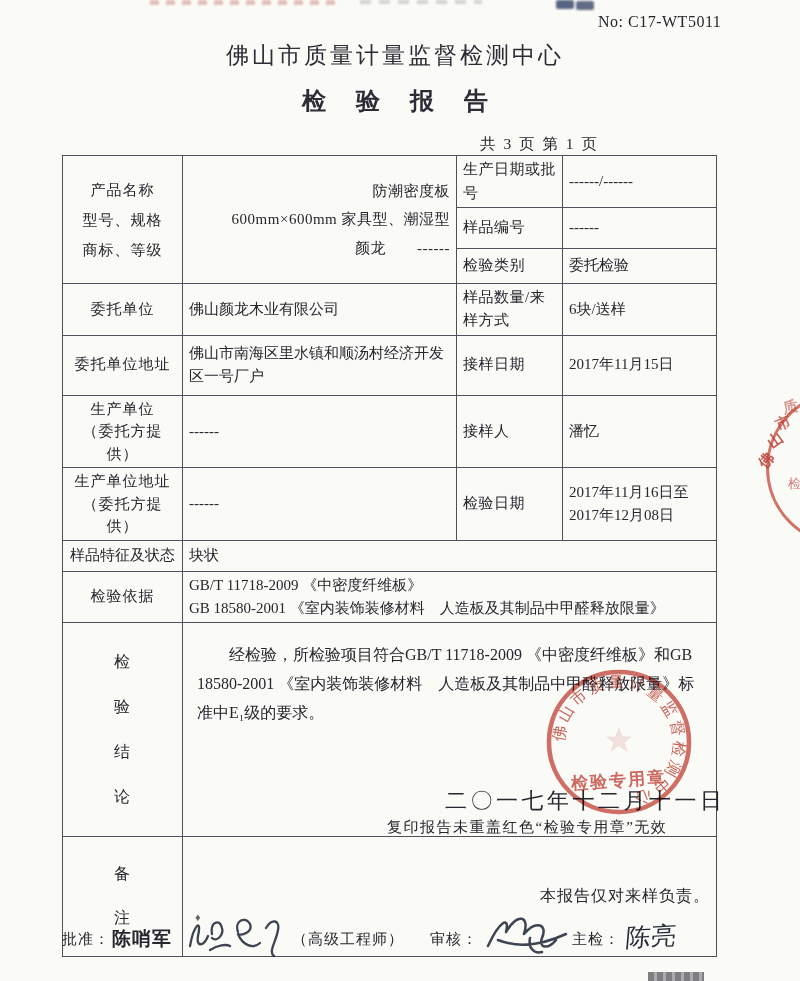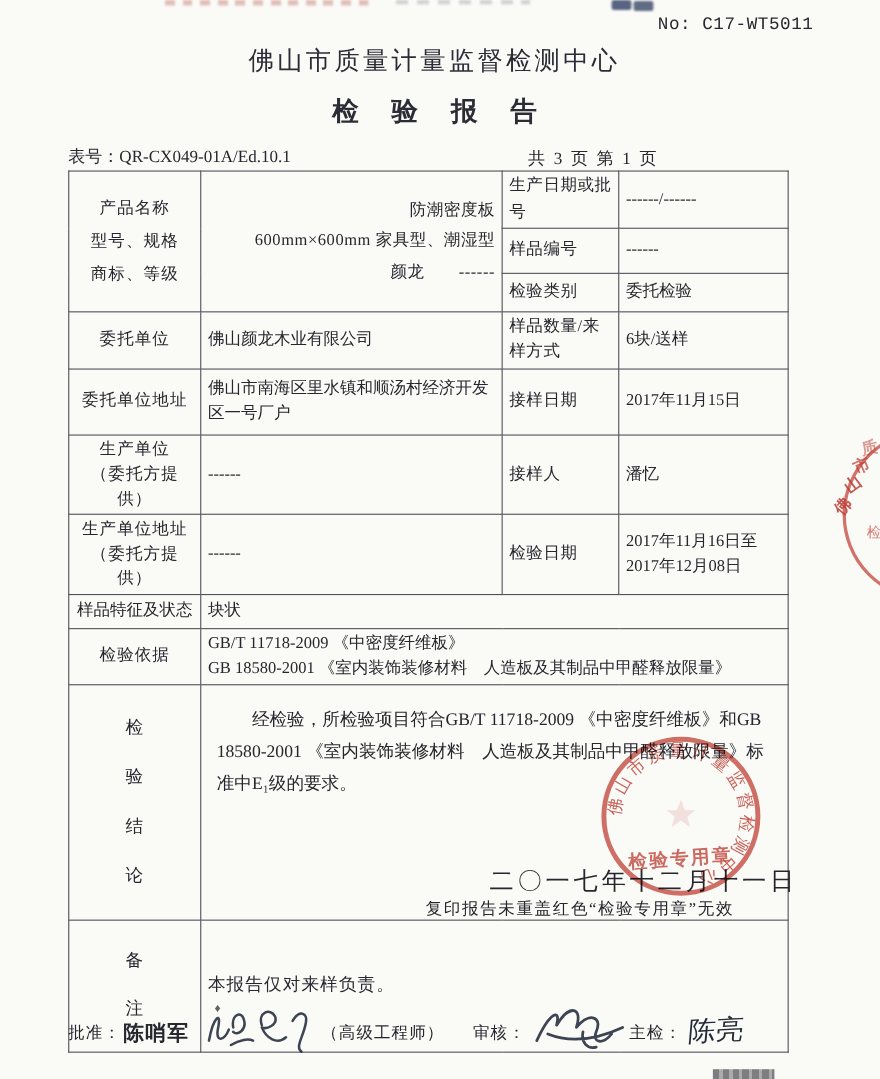--- a/index.html
+++ b/index.html
@@ -5,21 +5,21 @@
   html,body{margin:0;padding:0;background:#e8e8e6;}
   .page{
     position:relative;width:800px;height:981px;margin:0 auto;
     background:#fafaf7;
     overflow:hidden;
     font-family:"Liberation Serif","DejaVu Serif",serif;
     color:#26262e;
   }
   .abs{position:absolute;}
   
-  .report-no{left:598px;top:13px;font-size:16px;letter-spacing:.5px;font-family:Liberation Mono, monospace;}
+  .report-no{left:598px;top:13px;font-size:16px;letter-spacing:.5px;}
   .org-name{left:0;top:40px;width:790px;text-align:center;font-size:23px;letter-spacing:3px;color:#2c2c36;}
   .doc-title{left:0;top:85px;width:820px;text-align:center;font-size:24px;font-weight:bold;letter-spacing:30px;color:#2c2c36;}
   .form-no{left:62px;top:132px;font-size:15.5px;}
   .page-info{left:480px;top:134px;width:236px;font-size:15.5px;letter-spacing:2px;}
   
   .art{filter:blur(1px);}
   .art1{left:150px;top:0;width:185px;height:5px;opacity:.45;
     background:repeating-linear-gradient(90deg,#c4756e 0 9px,transparent 9px 16px);}
   .art2{left:360px;top:0;width:122px;height:4px;opacity:.35;
     background:repeating-linear-gradient(90deg,#8a8a96 0 11px,transparent 11px 19px);}
@@ -43,21 +43,21 @@
   .vlabel-tall{height:200px;}
   .vlabel-short{height:106px;}
   
   .conclcell{position:relative;padding:0 !important;vertical-align:top !important;}
   .concl-par{margin:17px 14px 0 14px;font-size:16px;line-height:29px;}
   .concl-par .ln{white-space:nowrap;}
   .concl-par .ln.first{padding-left:2em;}
   .concl-date{position:absolute;left:262px;top:161px;font-size:22px;letter-spacing:3.5px;white-space:nowrap;}
   .concl-note{position:absolute;left:204px;top:193px;font-size:15px;letter-spacing:1.5px;white-space:nowrap;}
   
-  .remarkcell{position:relative;text-align:left;}
+  .remarkcell{position:relative;text-align:right;}
   .remark-text{font-size:16px;letter-spacing:1px;}
   .remark-artifact{position:absolute;left:12px;top:72px;font-size:11px;color:#30303a;opacity:.75;}
   
   .stamp-main{left:538px;top:661px;width:162px;height:162px;mix-blend-mode:multiply;}
   .side-stamp{left:745px;top:383px;width:55px;height:170px;mix-blend-mode:multiply;}
   .side-arc{position:absolute;left:21px;top:7px;width:150px;height:150px;border:3.5px solid rgba(197,72,62,.75);
     border-radius:50%;}
   .side-char{position:absolute;color:rgba(190,62,54,.85);font-size:15px;font-weight:bold;}
   .side-frag{position:absolute;color:rgba(197,72,62,.7);font-size:13px;}
   
@@ -77,21 +77,20 @@
 
 <div class="page">
 
   <div class="abs art art1"></div>
   <div class="abs art art2"></div>
   <div class="abs art art3"></div>
 
   <div class="abs report-no">No: C17-WT5011</div>
   <div class="abs org-name">佛山市质量计量监督检测中心</div>
   <div class="abs doc-title">检验报告</div>
-  <div class="abs form-no"><span>表号：</span><span>QR-CX049-01A/Ed.10.1</span></div>
   <div class="abs page-info">共 3 页  第 1 页</div>
 
   <table class="form">
     <colgroup>
         <col style="width:120px">
         <col style="width:274px">
         <col style="width:106px">
         <col style="width:154px">
       </colgroup>
     <tbody>

